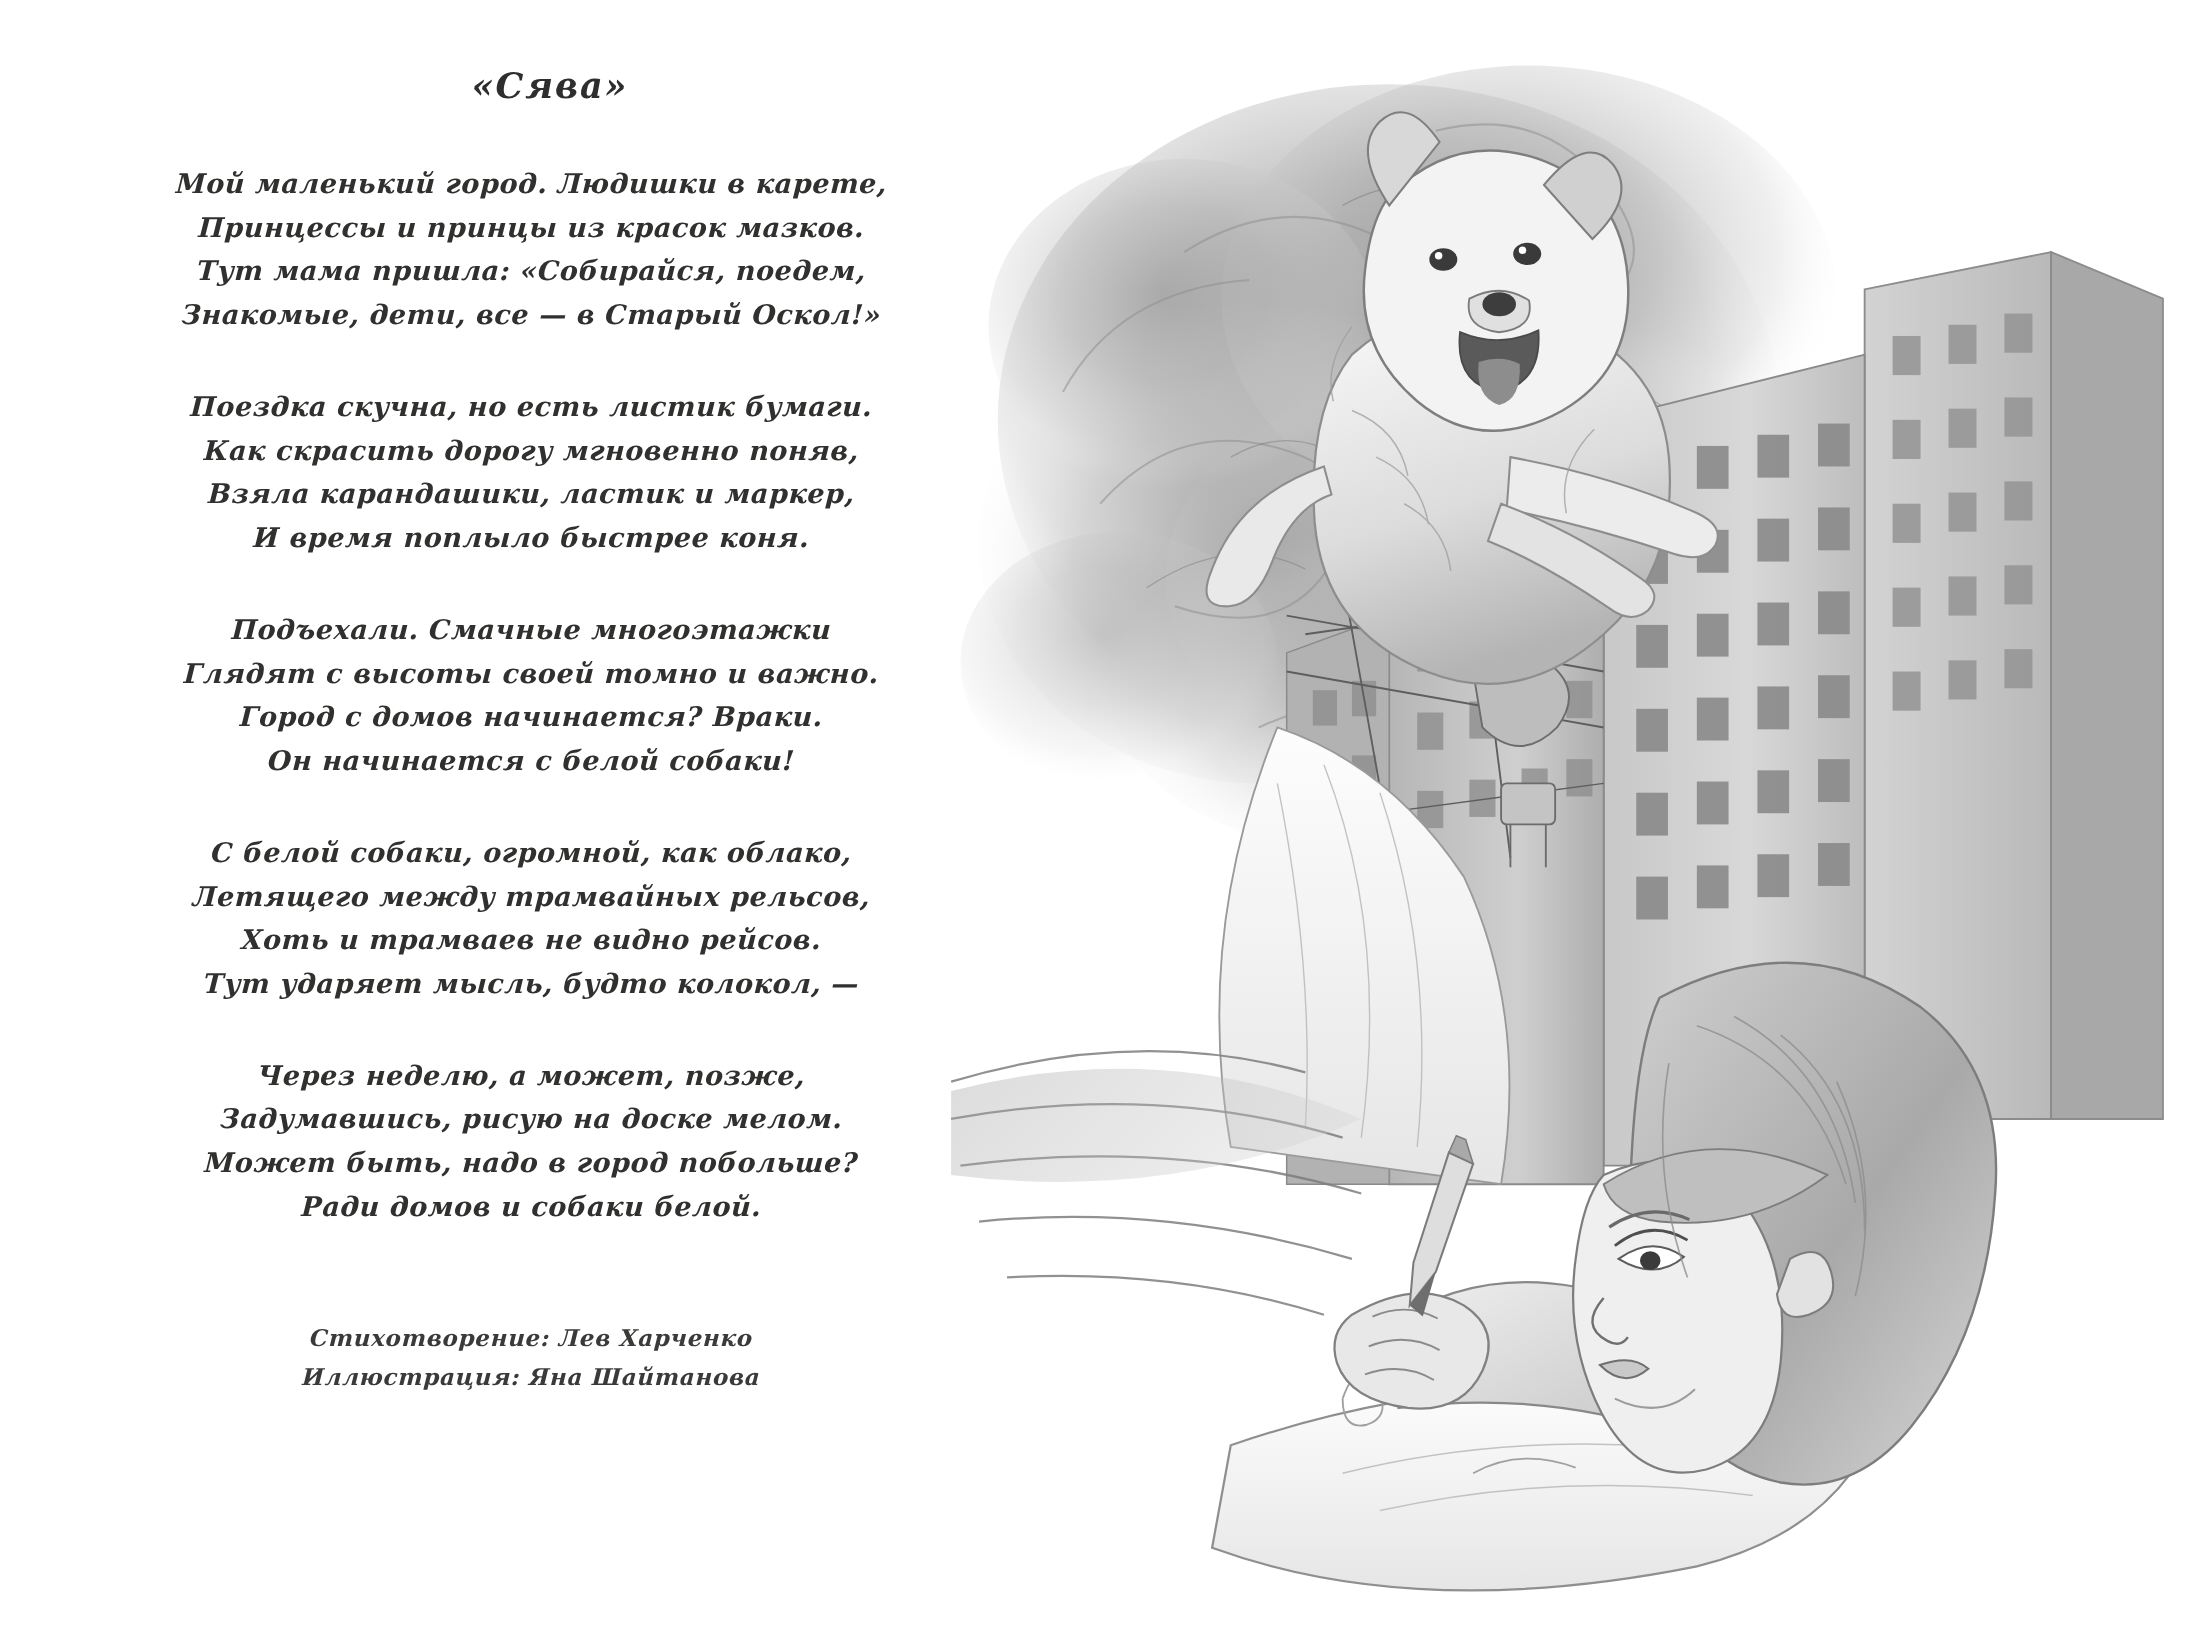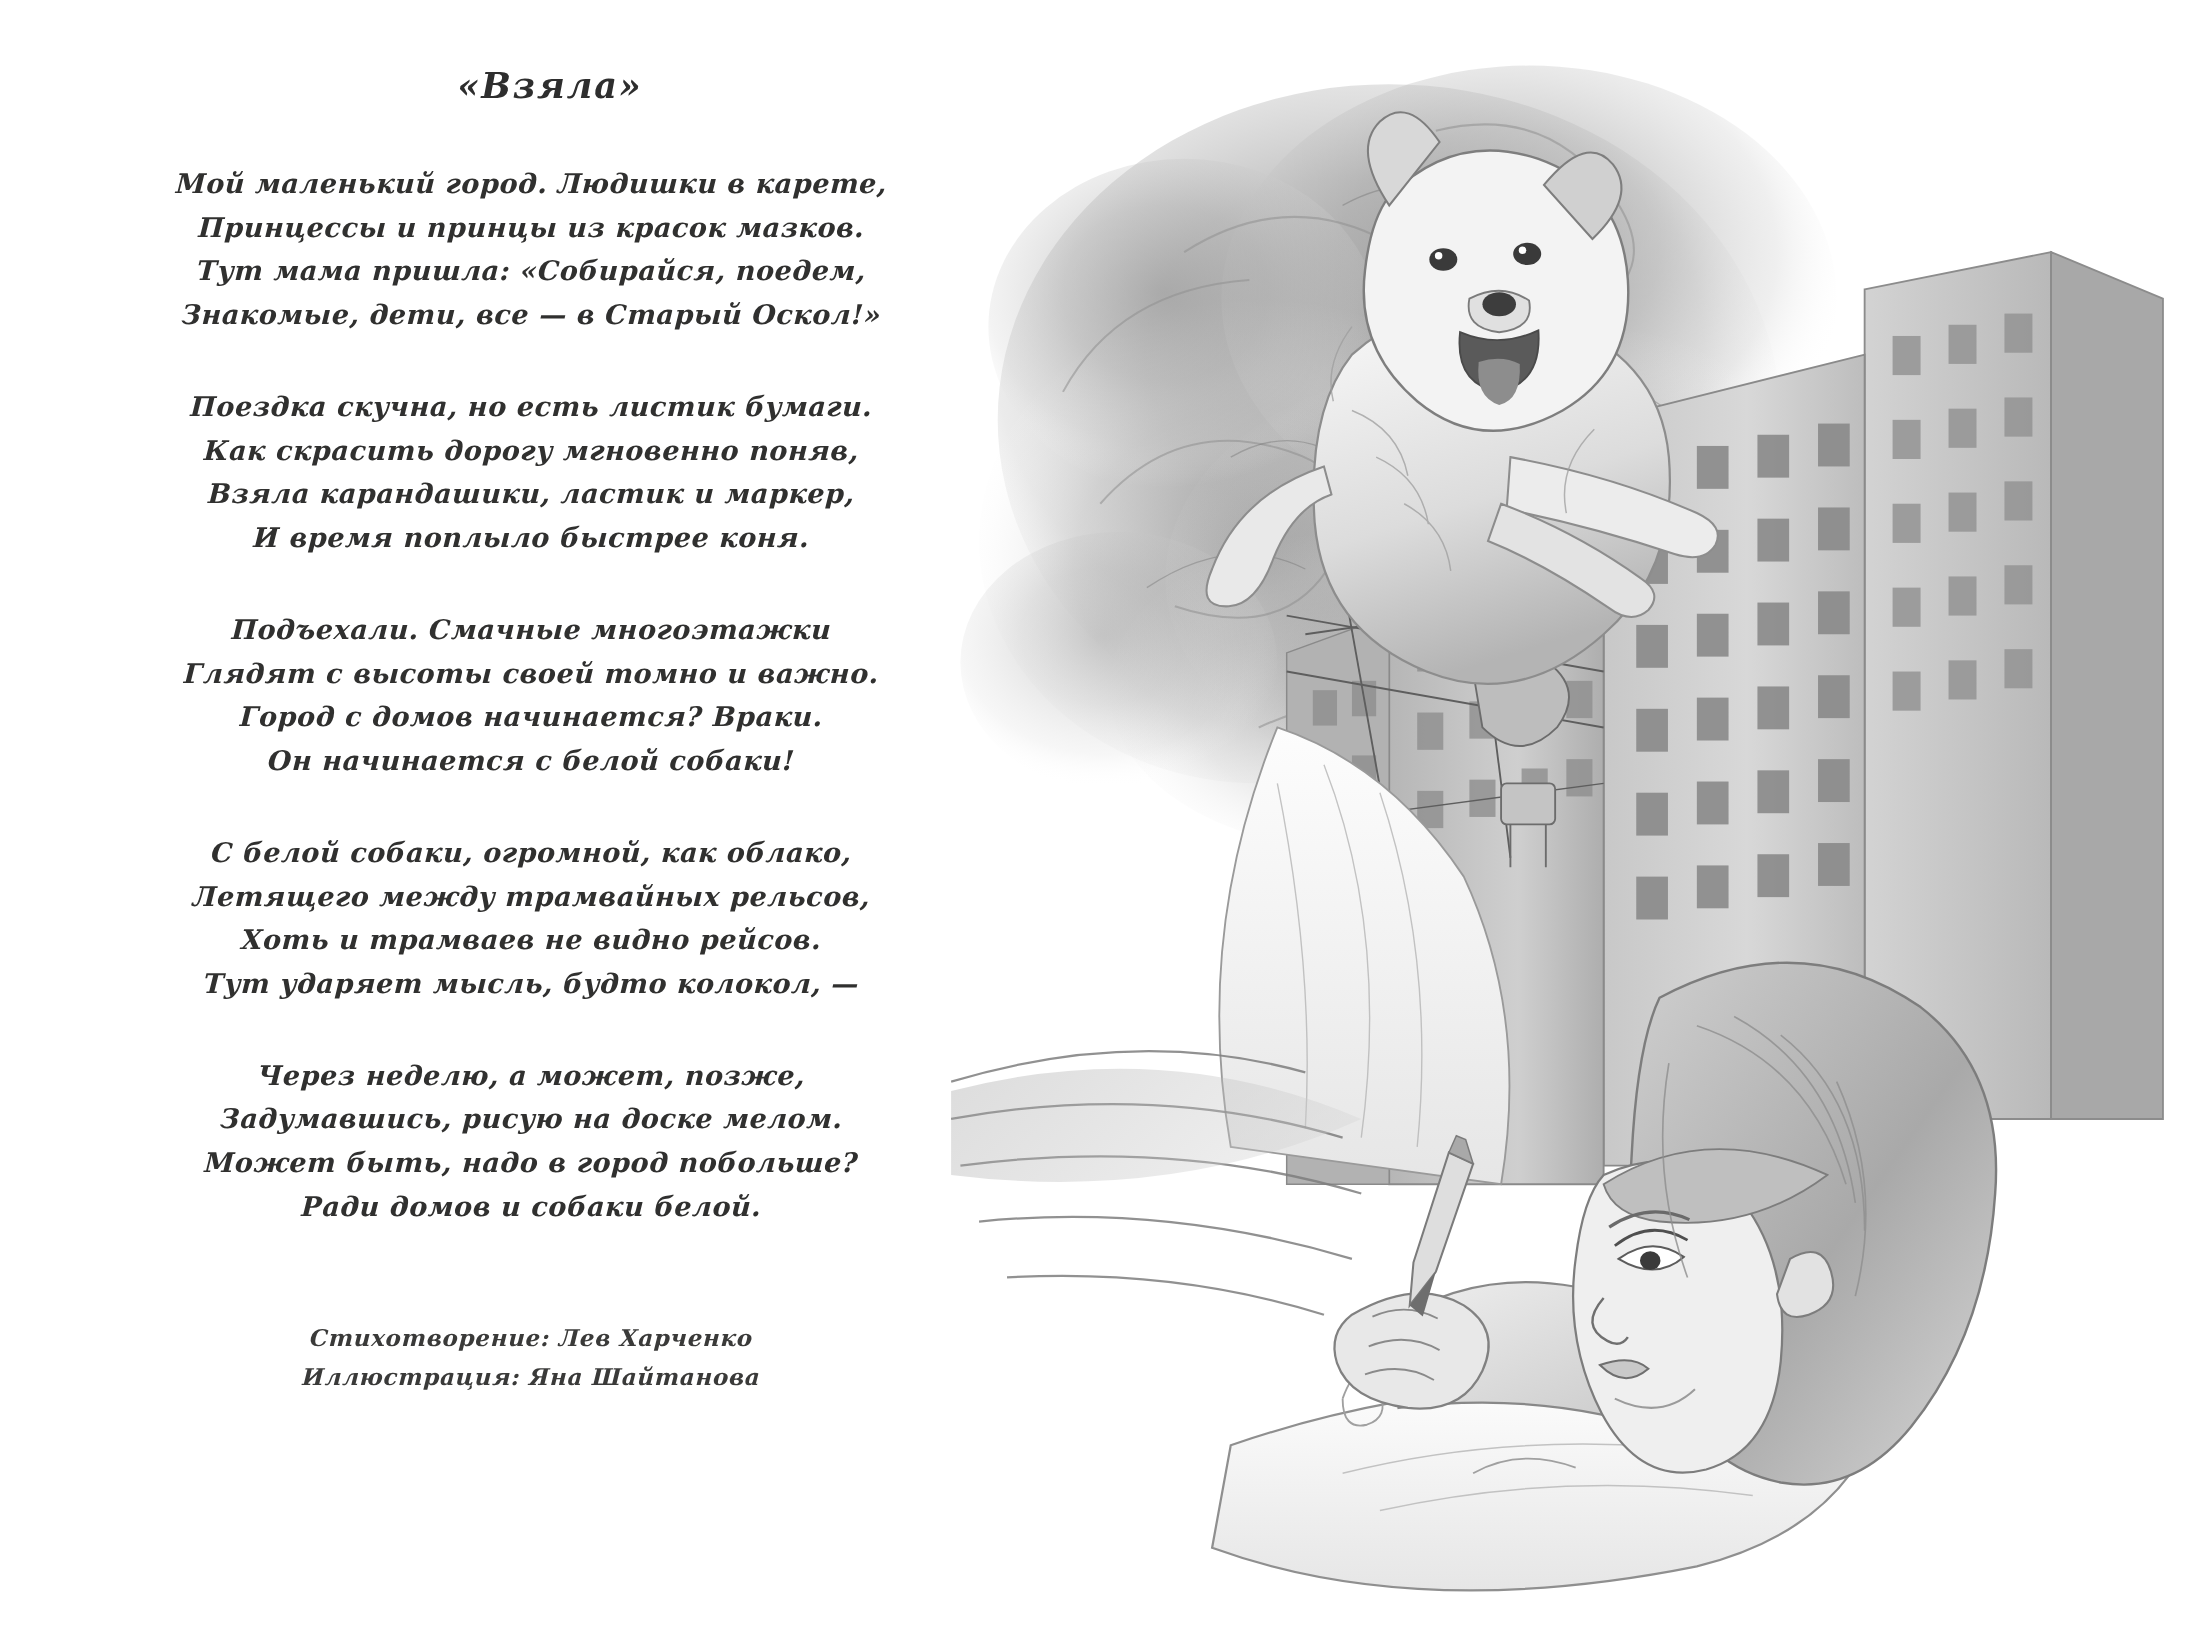--- a/index.html
+++ b/index.html
@@ -82,21 +82,21 @@
     height: 100%;
   }
 </style>
 </head>
 <body>
 
 <div id="page">
 
   <div class="poem-col">
 
-    <div class="poem-title">«Взяла»</div>
+    <div class="poem-title">«Сява»</div>
 
     <div class="stanzas">
 
       <div class="stanza">
         <div class="line">Мой маленький город. Людишки в карете,</div>
         <div class="line">Принцессы и принцы из красок мазков.</div>
         <div class="line">Тут мама пришла: «Собирайся, поедем,</div>
         <div class="line">Знакомые, дети, все — в Старый Оскол!»</div>
       </div>
 

